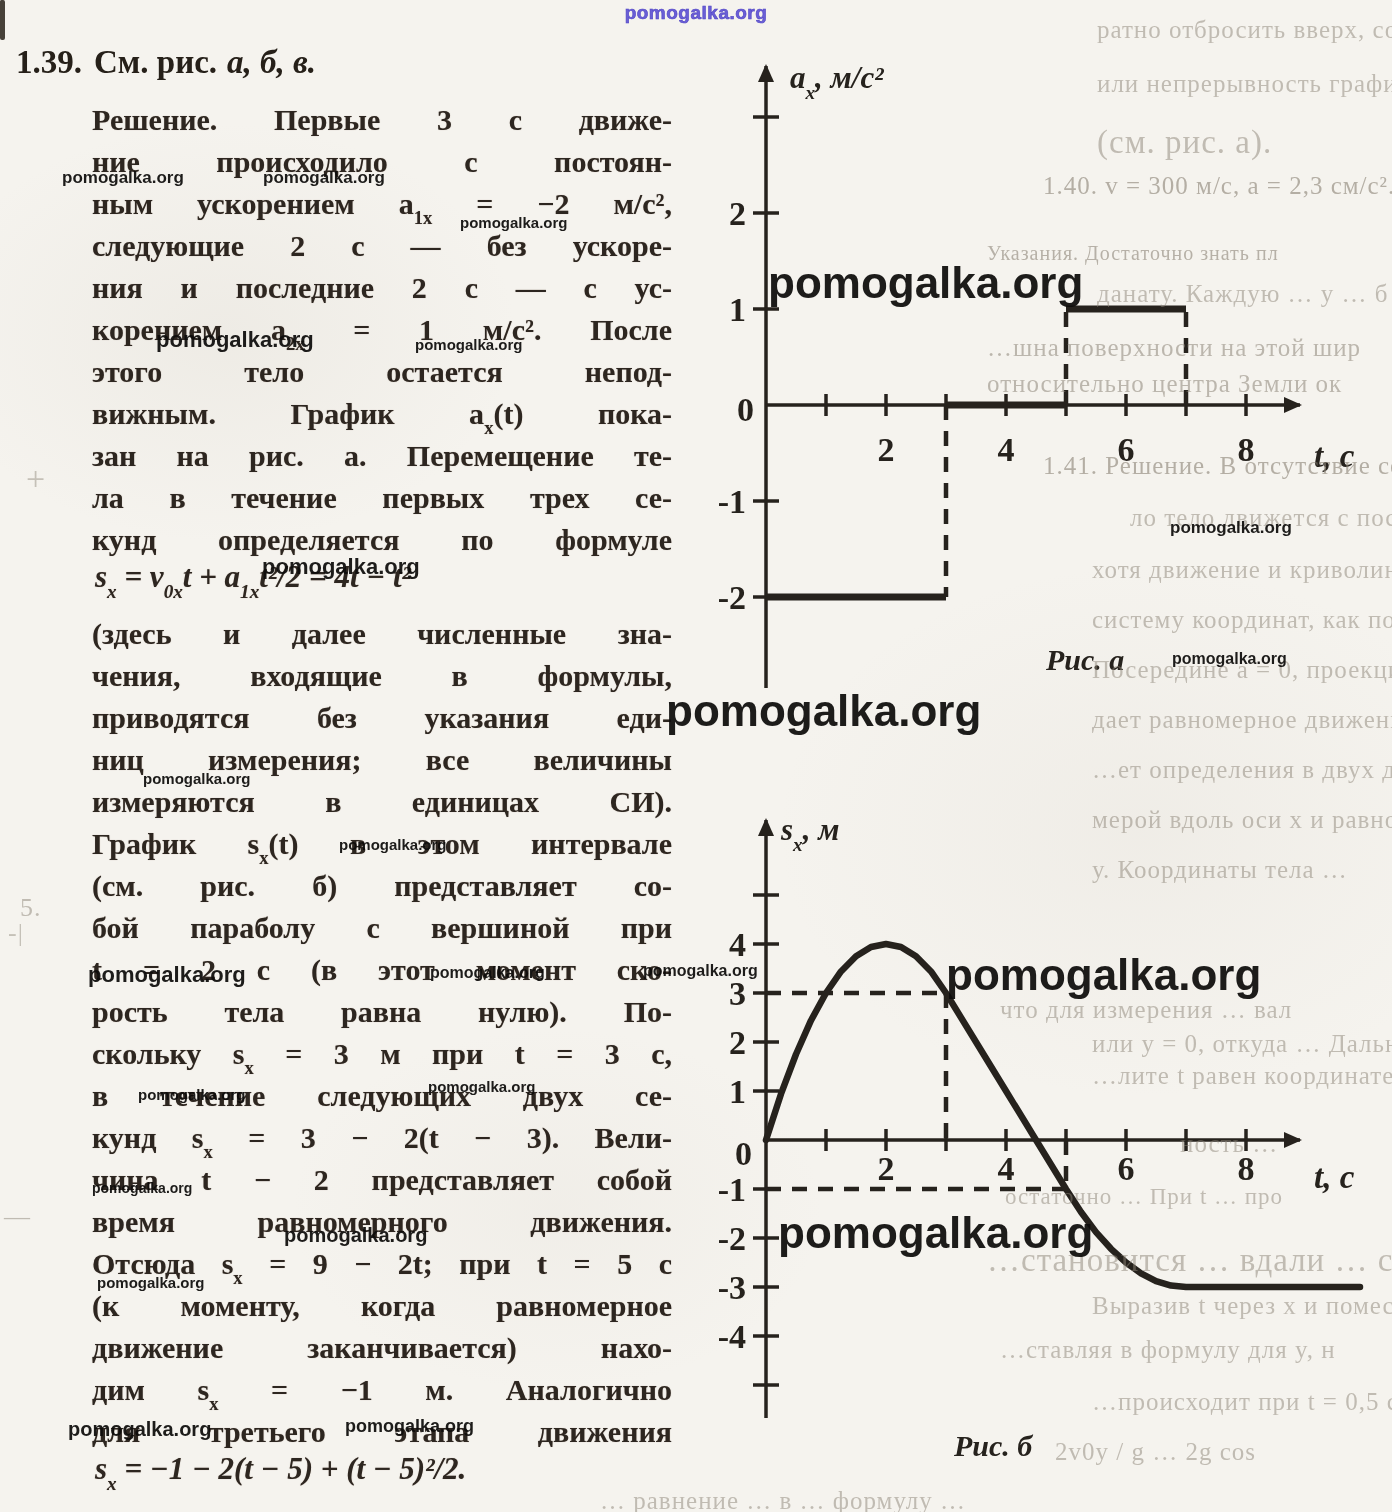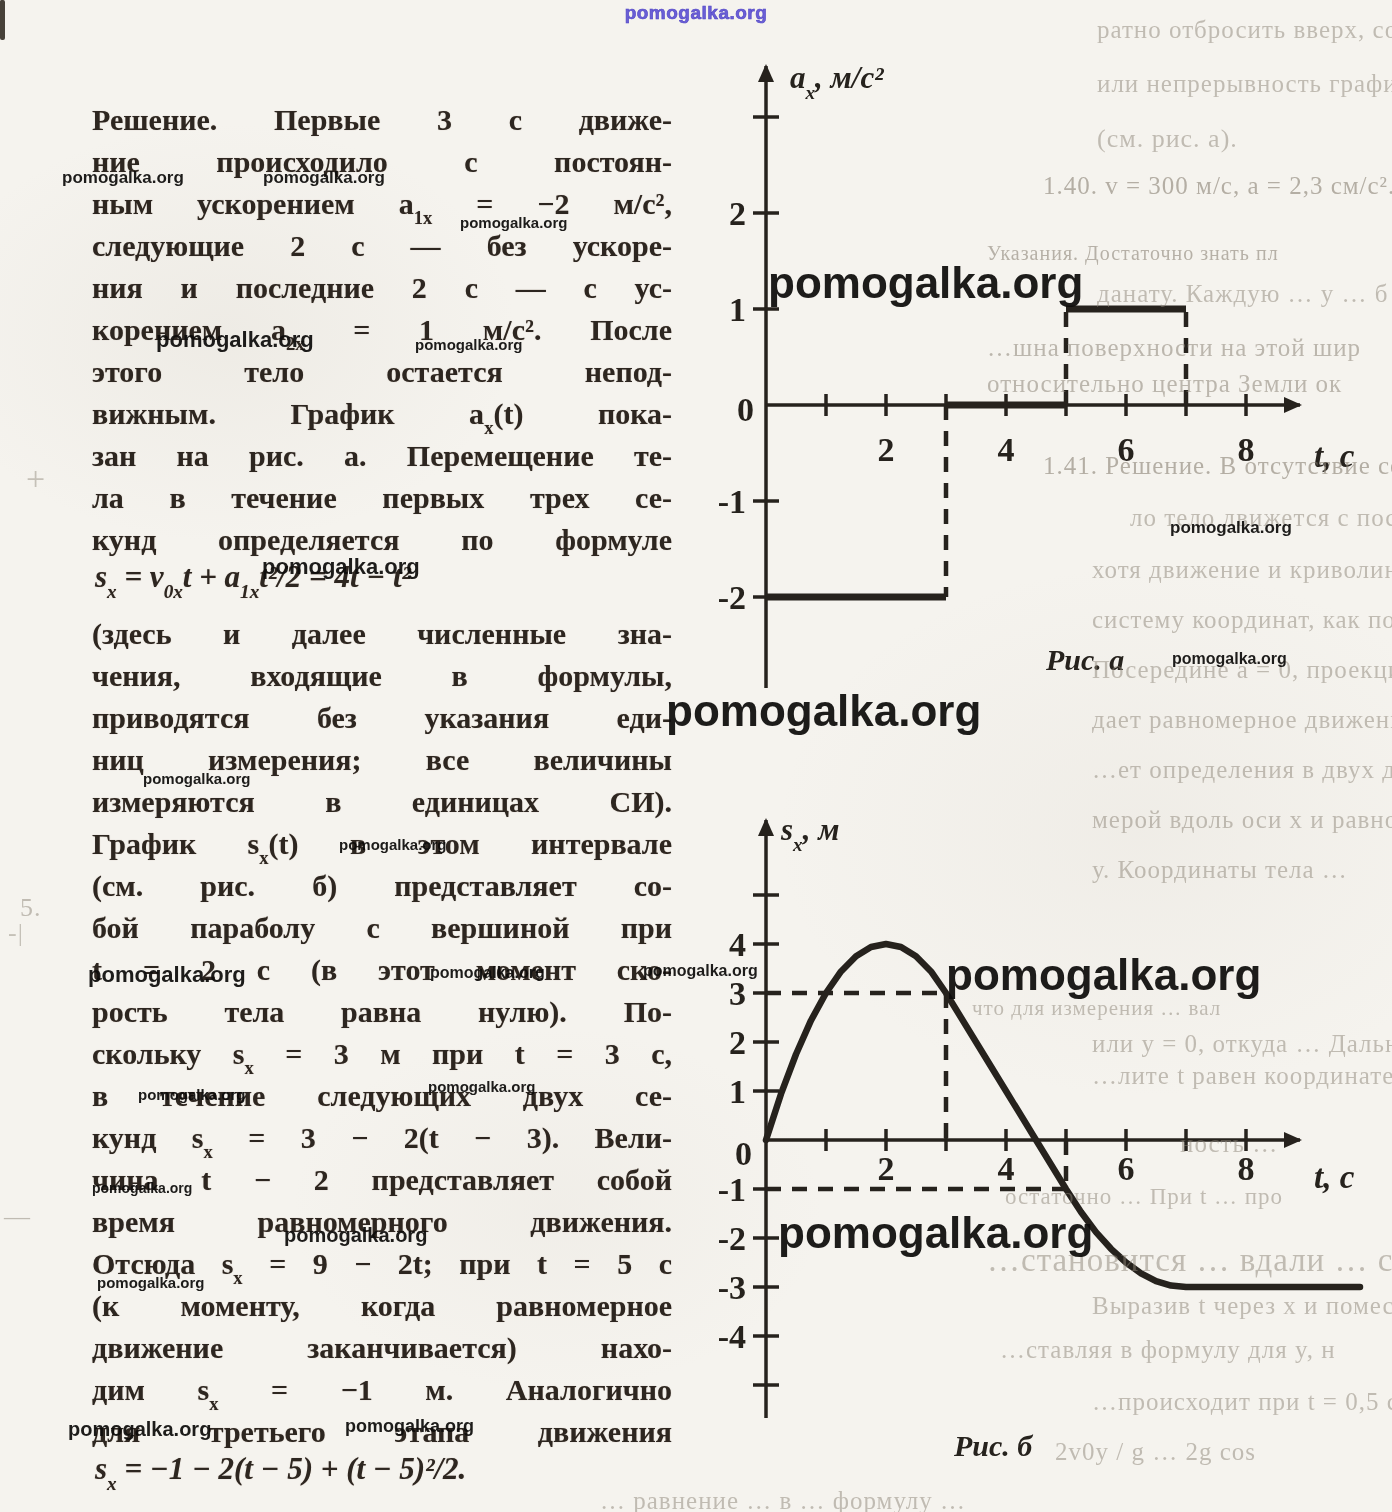--- a/index.html
+++ b/index.html
@@ -33,20 +33,23 @@
   .artifact{position:absolute;background:#474139;border-radius:2px;}
   svg text{font-family:"Liberation Serif",serif;fill:#26221d;}
   .chart-svg{position:absolute;left:0;top:0;pointer-events:none;}
 </style>
 </head>
 <body>
 
 <div class="page">
   <div class="wm-top">pomogalka.org</div>
 
+  <div class="heading">
+    <b>1.39.</b><span class="see">См. рис.</span><span class="figs">а, б, в.</span>
+  </div>
 
   <div id="solution-column">
       <div class="line" style="top: 103px;"><b>Решение.</b> Первые 3 с движе-</div>
       <div class="line" style="top: 145px;">ние происходило с постоян-</div>
       <div class="line" style="top: 187px;">ным ускорением a<sub>1x</sub> = −2 м/с²,</div>
       <div class="line" style="top: 229px;">следующие 2 с — без ускоре-</div>
       <div class="line" style="top: 271px;">ния и последние 2 с — с ус-</div>
       <div class="line" style="top: 313px;">корением a<sub>2x</sub> = 1 м/с². После</div>
       <div class="line" style="top: 355px;">этого тело остается непод-</div>
       <div class="line" style="top: 397px;">вижным. График a<sub>x</sub>(t) пока-</div>
@@ -158,36 +161,36 @@
         <polyline points="766,1140 781,1093.94 796,1054.25 811,1020.44 826,993 841,971.44 856,956.25 871,946.94 886,944 901,946.94 916,956.25 931,971.44 946,993 976,1042 1006,1091 1036,1140 1066,1189 1081,1212.03 1096,1232.12 1111,1248.78 1126,1262.5 1141,1273.28 1156,1281.12 1171,1285.53 1186,1287 1246,1287 1360,1287" fill="none" stroke="#26221d" stroke-width="6.5" stroke-linejoin="round" stroke-linecap="round"></polyline>
         <text x="781" y="840" font-size="31" font-style="italic" font-weight="600"><tspan>s</tspan><tspan baseline-shift="sub" font-size="62%">x</tspan><tspan>, м</tspan></text>
         <text x="1314" y="1188" font-size="33" font-style="italic" font-weight="600"><tspan>t, с</tspan></text>
         <text x="954" y="1456" font-size="30" font-style="italic" font-weight="700"><tspan>Рис. б</tspan></text>
       </g>
     </svg>
 
   <div id="bleed-layer">
       <div class="bleed" style="left: 1097px; top: 16px; font-size: 25px; opacity: 0.5;">ратно отбросить вверх, сохр</div>
       <div class="bleed" style="left: 1097px; top: 70px; font-size: 25px; opacity: 0.5;">или непрерывность графика</div>
-      <div class="bleed" style="left: 1097px; top: 124px; font-size: 26px; opacity: 0.5;">(см. рис. а).</div>
+      <div class="bleed" style="left: 1097px; top: 124px; font-size: 33px; opacity: 0.5;">(см. рис. а).</div>
       <div class="bleed" style="left: 1043px; top: 172px; font-size: 25px; opacity: 0.62;">1.40. v = 300 м/с, а = 2,3 см/с².</div>
       <div class="bleed" style="left: 987px; top: 226px; font-size: 20px; opacity: 0.6; margin-top: 16px;">Указания. Достаточно знать пл</div>
       <div class="bleed" style="left: 1097px; top: 280px; font-size: 25px; opacity: 0.5;">данату. Каждую … у … б</div>
       <div class="bleed" style="left: 987px; top: 334px; font-size: 25px; opacity: 0.55;">…шна поверхности на этой шир</div>
       <div class="bleed" style="left: 987px; top: 370px; font-size: 25px; opacity: 0.55;">относительно центра Земли ок</div>
       <div class="bleed" style="left: 1043px; top: 452px; font-size: 25px; opacity: 0.62;">1.41. Решение. В отсутствие со</div>
       <div class="bleed" style="left: 1130px; top: 504px; font-size: 25px; opacity: 0.5;">ло тело движется с постоянн</div>
       <div class="bleed" style="left: 1092px; top: 556px; font-size: 25px; opacity: 0.5;">хотя движение и криволине</div>
       <div class="bleed" style="left: 1092px; top: 606px; font-size: 25px; opacity: 0.5;">систему координат, как пока</div>
       <div class="bleed" style="left: 1092px; top: 656px; font-size: 25px; opacity: 0.5;">Посередине а = 0, проекция</div>
       <div class="bleed" style="left: 1092px; top: 706px; font-size: 25px; opacity: 0.5;">дает равномерное движение. Р</div>
       <div class="bleed" style="left: 1092px; top: 756px; font-size: 25px; opacity: 0.5;">…ет определения в двух дви</div>
       <div class="bleed" style="left: 1092px; top: 806px; font-size: 25px; opacity: 0.5;">мерой вдоль оси x и равноуск</div>
       <div class="bleed" style="left: 1092px; top: 856px; font-size: 25px; opacity: 0.5;">у. Координаты тела …</div>
-      <div class="bleed" style="left: 972px; top: 996px; font-size: 21px; opacity: 0.5;">что для измерения … вал</div>
+      <div class="bleed" style="left: 1000px; top: 996px; font-size: 25px; opacity: 0.5;">что для измерения … вал</div>
       <div class="bleed" style="left: 1092px; top: 1030px; font-size: 25px; opacity: 0.5;">или y = 0, откуда … Дальность</div>
       <div class="bleed" style="left: 1092px; top: 1062px; font-size: 25px; opacity: 0.5;">…лите t равен координате x в пом</div>
       <div class="bleed" style="left: 1180px; top: 1130px; font-size: 25px; opacity: 0.5;">ность …</div>
       <div class="bleed" style="left: 1005px; top: 1184px; font-size: 23px; opacity: 0.5;">остаточно … При t … про</div>
       <div class="bleed" style="left: 987px; top: 1242px; font-size: 33px; opacity: 0.5;">…становится … вдали … с</div>
       <div class="bleed" style="left: 1092px; top: 1292px; font-size: 25px; opacity: 0.5;">Выразив t через x и помест</div>
       <div class="bleed" style="left: 1000px; top: 1336px; font-size: 25px; opacity: 0.5;">…ставляя в формулу для y, н</div>
       <div class="bleed" style="left: 1092px; top: 1388px; font-size: 25px; opacity: 0.5;">…происходит при t = 0,5 с</div>
       <div class="bleed" style="left: 1055px; top: 1438px; font-size: 25px; opacity: 0.5;">2v0y / g … 2g cos</div>
       <div class="bleed" style="left: 600px; top: 1487px; font-size: 25px; opacity: 0.5;">… равнение … в … формулу …</div>

